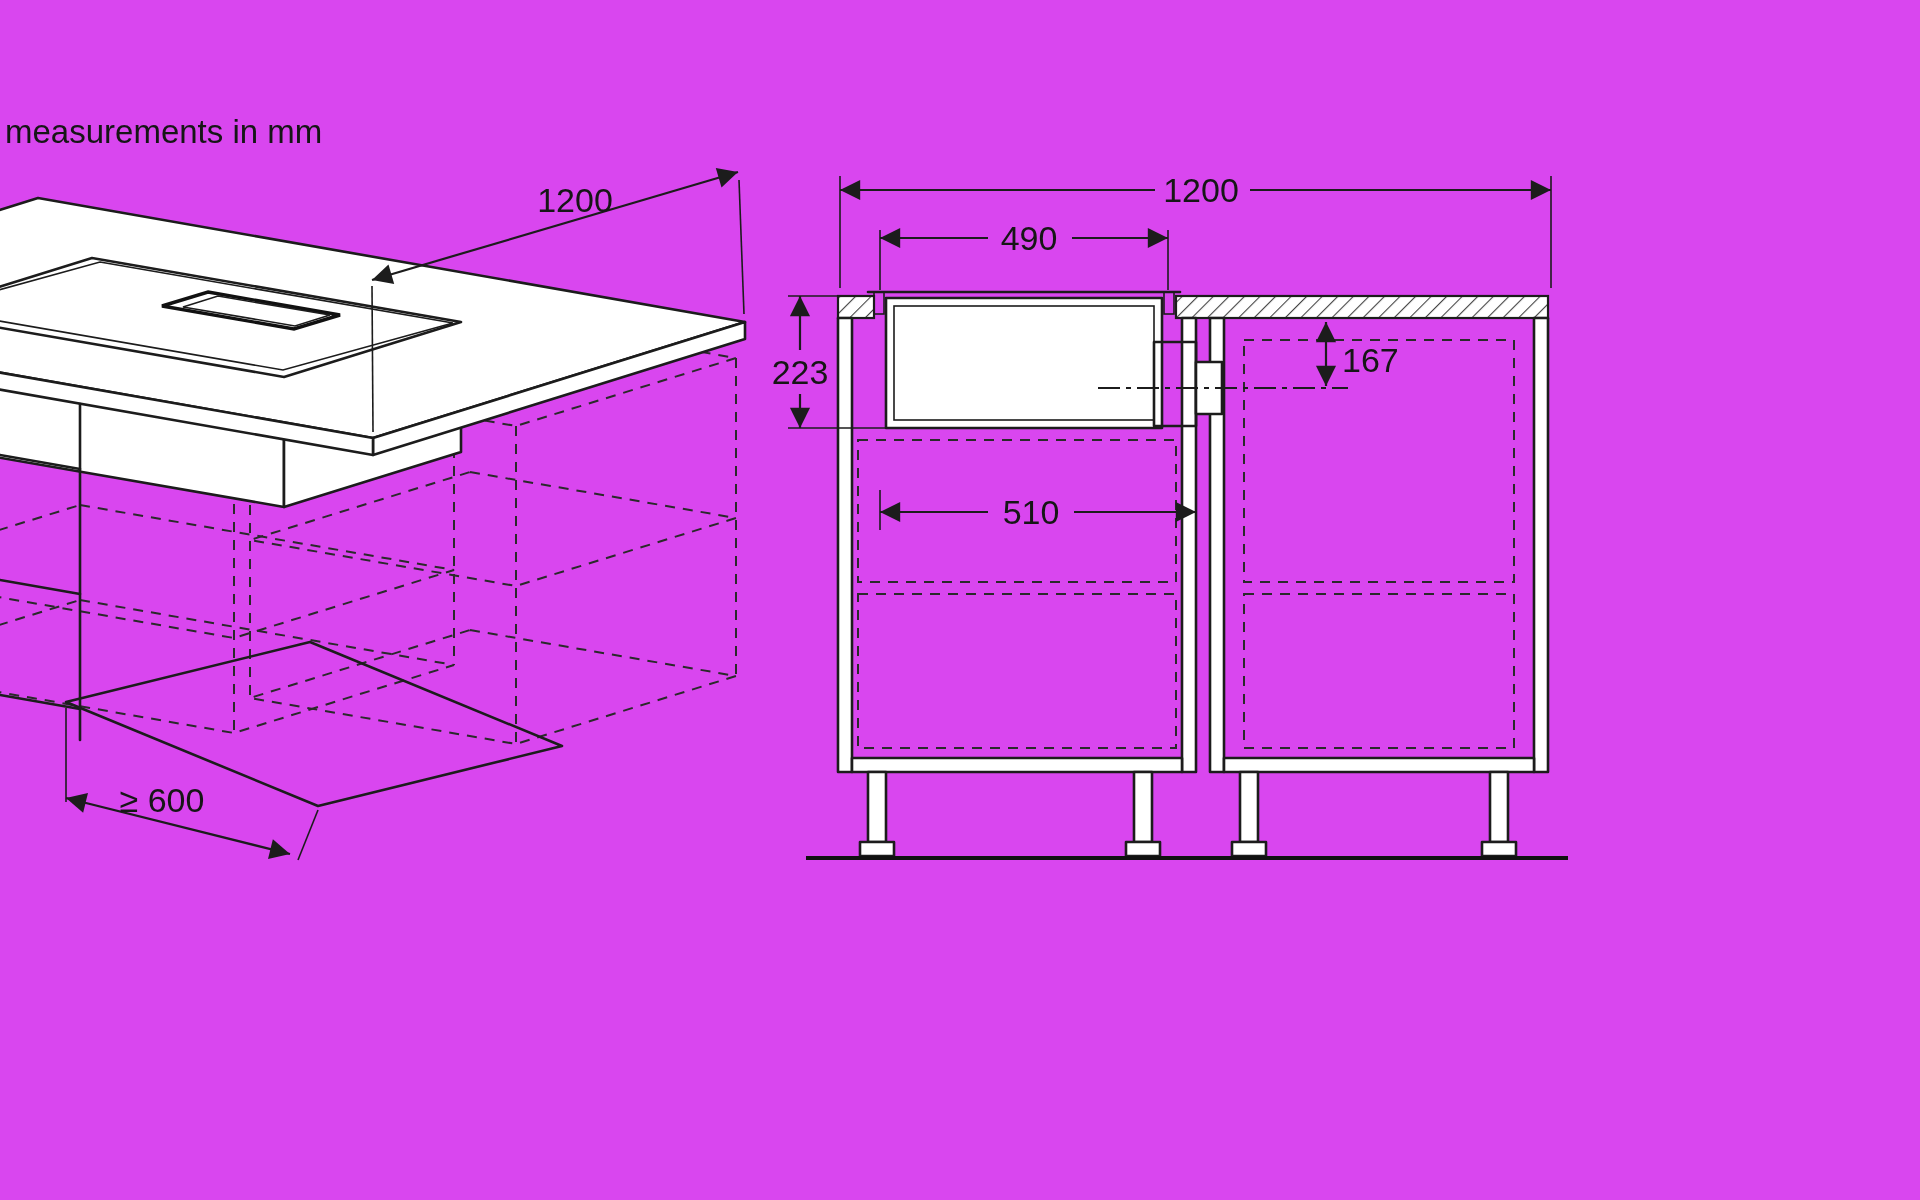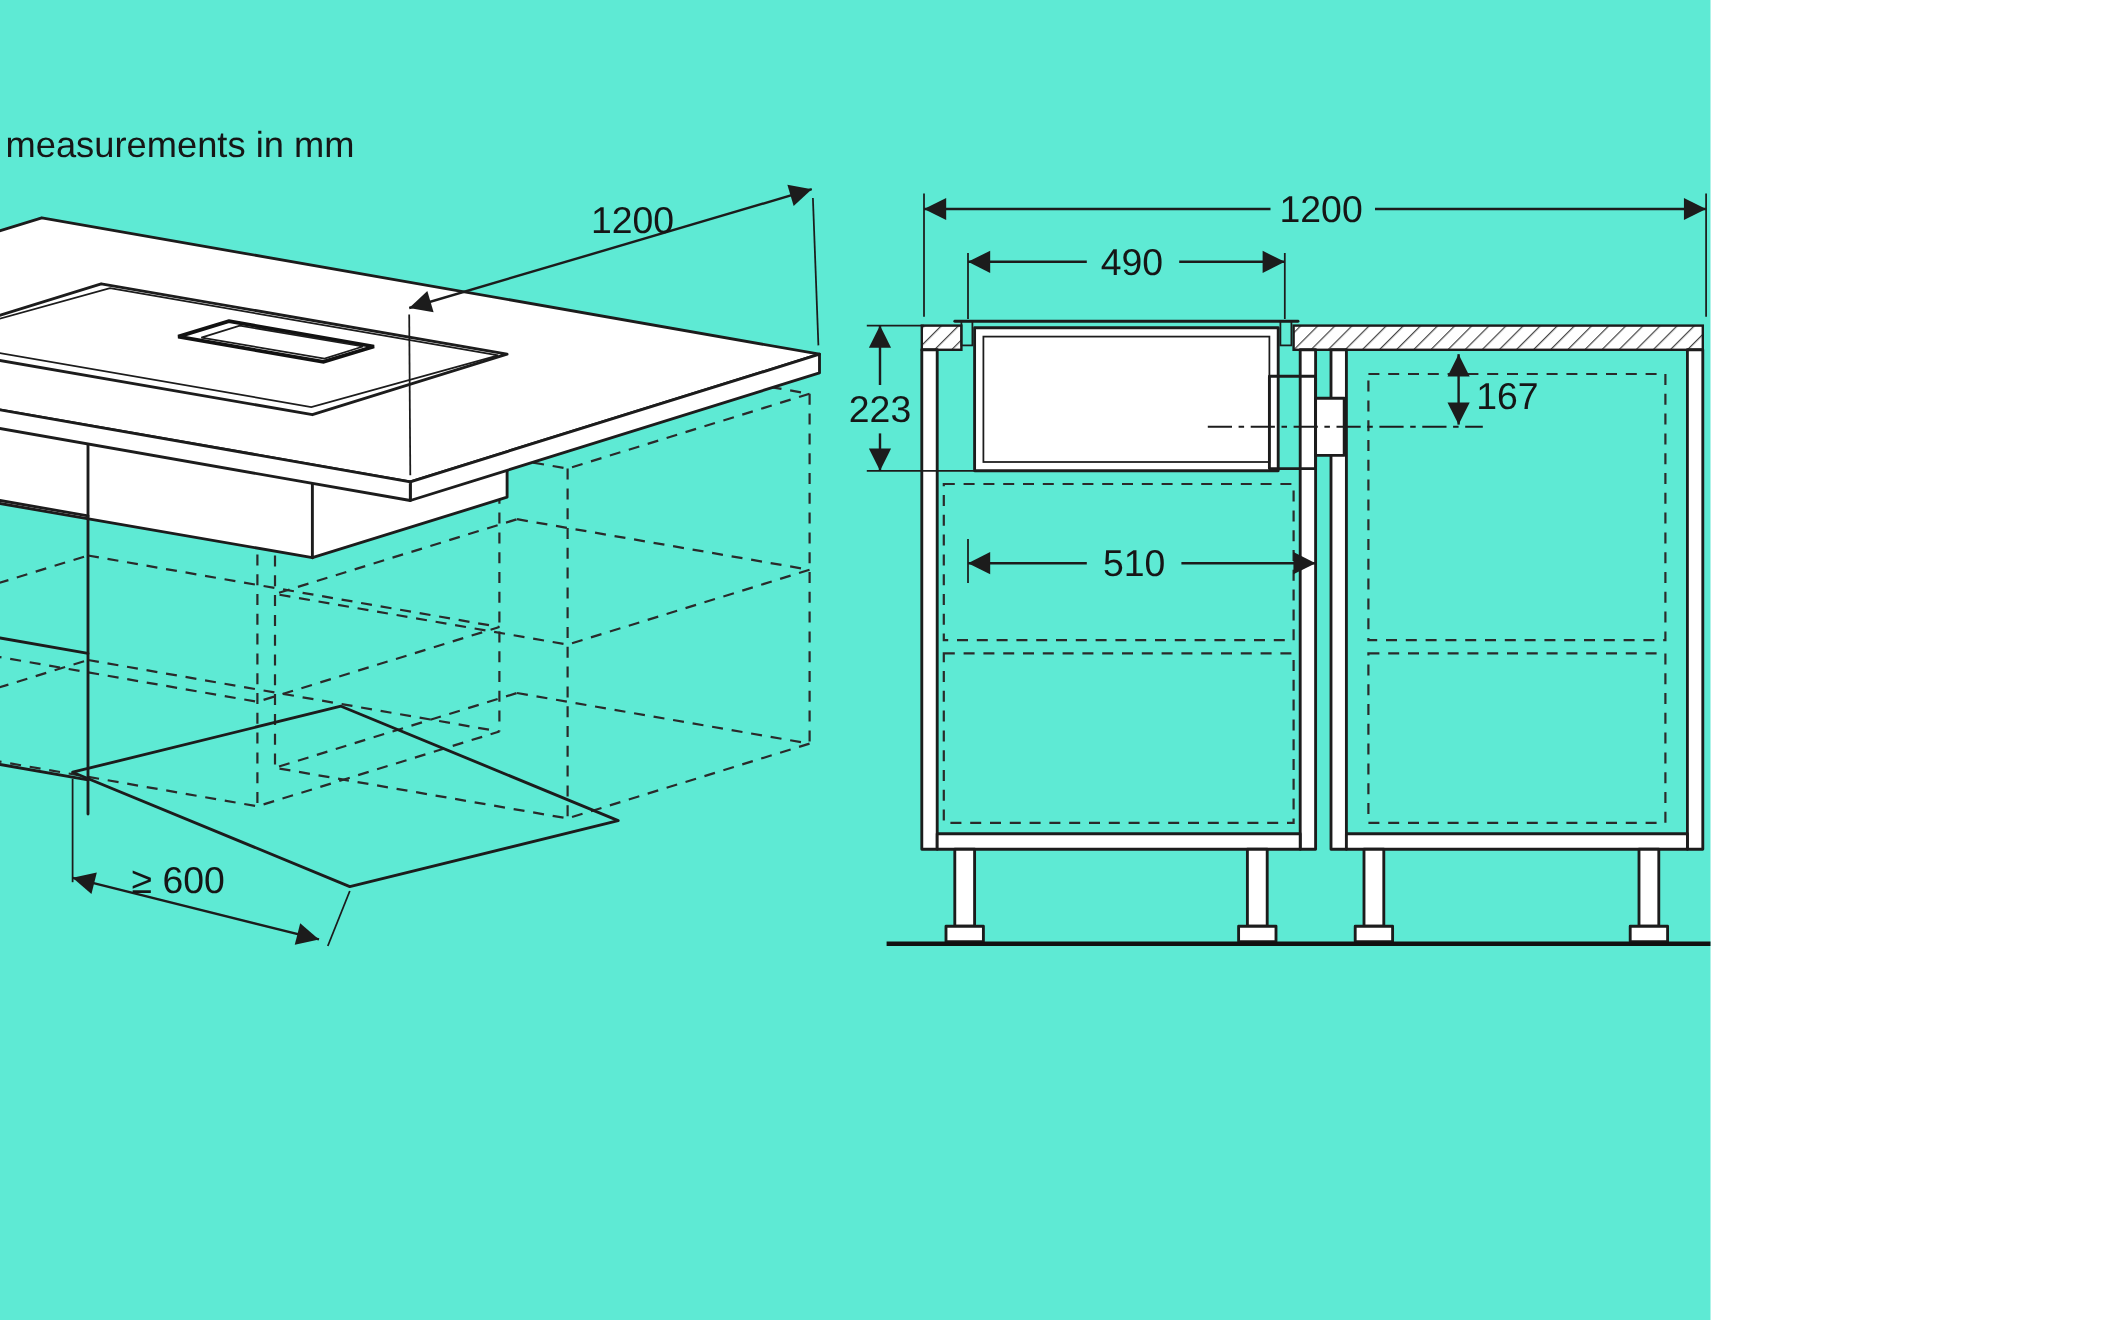--- a/index.html
+++ b/index.html
@@ -1,16 +1,16 @@
 <!DOCTYPE html>
 <html><head>
 <meta charset="utf-8">
 <style>
   html,body{margin:0;padding:0;background:#ffffff;}
-  .stage{position:relative;width:1555px;height:1200px;background:#5eead4;overflow:hidden;}
+  .stage{position:relative;width:1920px;height:1200px;background:#d946ef;overflow:hidden;}
   svg{display:block;}
   .solid{stroke:#1c1c1c;stroke-width:2.6;stroke-linejoin:round;stroke-linecap:round;fill:none;}
   .fillw{fill:#ffffff;}
   .thin{stroke:#1c1c1c;stroke-width:1.6;fill:none;}
   .dash{stroke:#2a2a2a;stroke-width:2;fill:none;stroke-dasharray:10 8;}
   .dim{stroke:#1c1c1c;stroke-width:2.2;fill:none;}
   .cl{stroke:#1c1c1c;stroke-width:1.8;fill:none;stroke-dasharray:22 6 5 6;}
   .hatched{fill:url(#hatch);stroke:#1c1c1c;stroke-width:2.2;}
   .vent{stroke:#111111;stroke-width:3.4;}
   .floor{stroke:#111111;stroke-width:4;}

